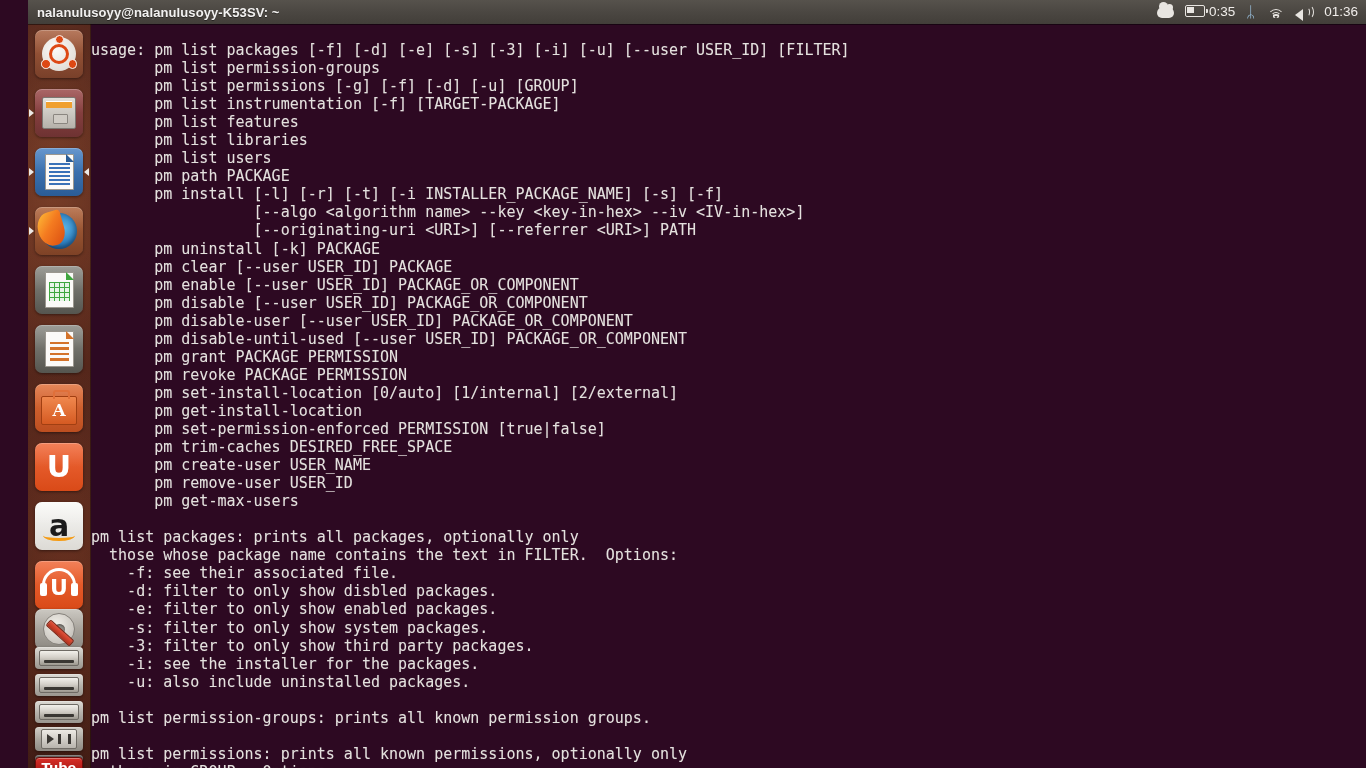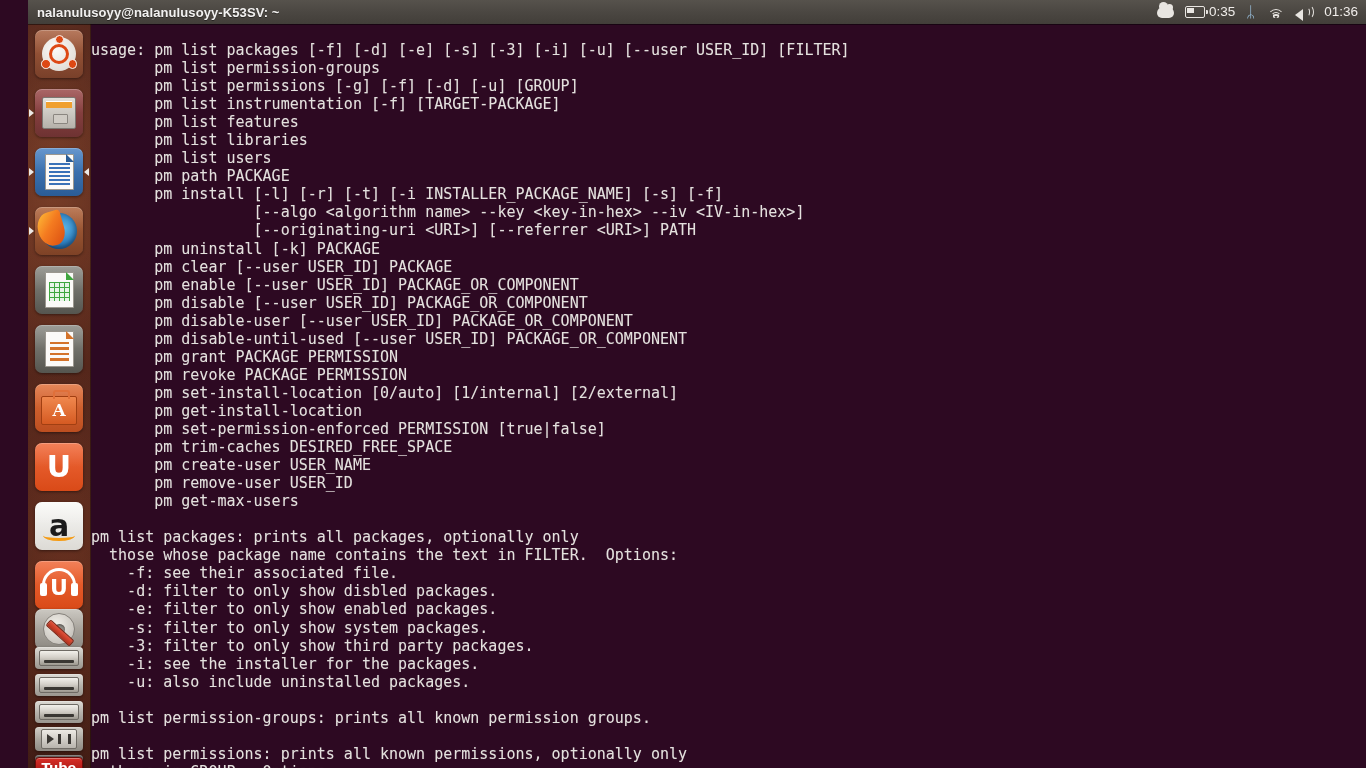--- a/index.html
+++ b/index.html
@@ -44,21 +44,21 @@
     margin-left: auto;
     display: flex;
     align-items: center;
     gap: 11px;
     padding-right: 10px;
     color: #EDEAE7;
     font-size: 13px;
   }
   .tray-item {
     display: flex;
-    align-items: center;
+    align-items: flex-start;
     gap: 4px;
     color: #EDEAE7;
     line-height: 1;
   }
   .tray-text { font-size: 13.5px; color: #F0EDEA; }
 
   
   #launcher {
     position: absolute;
     left: 0; top: 24px;

